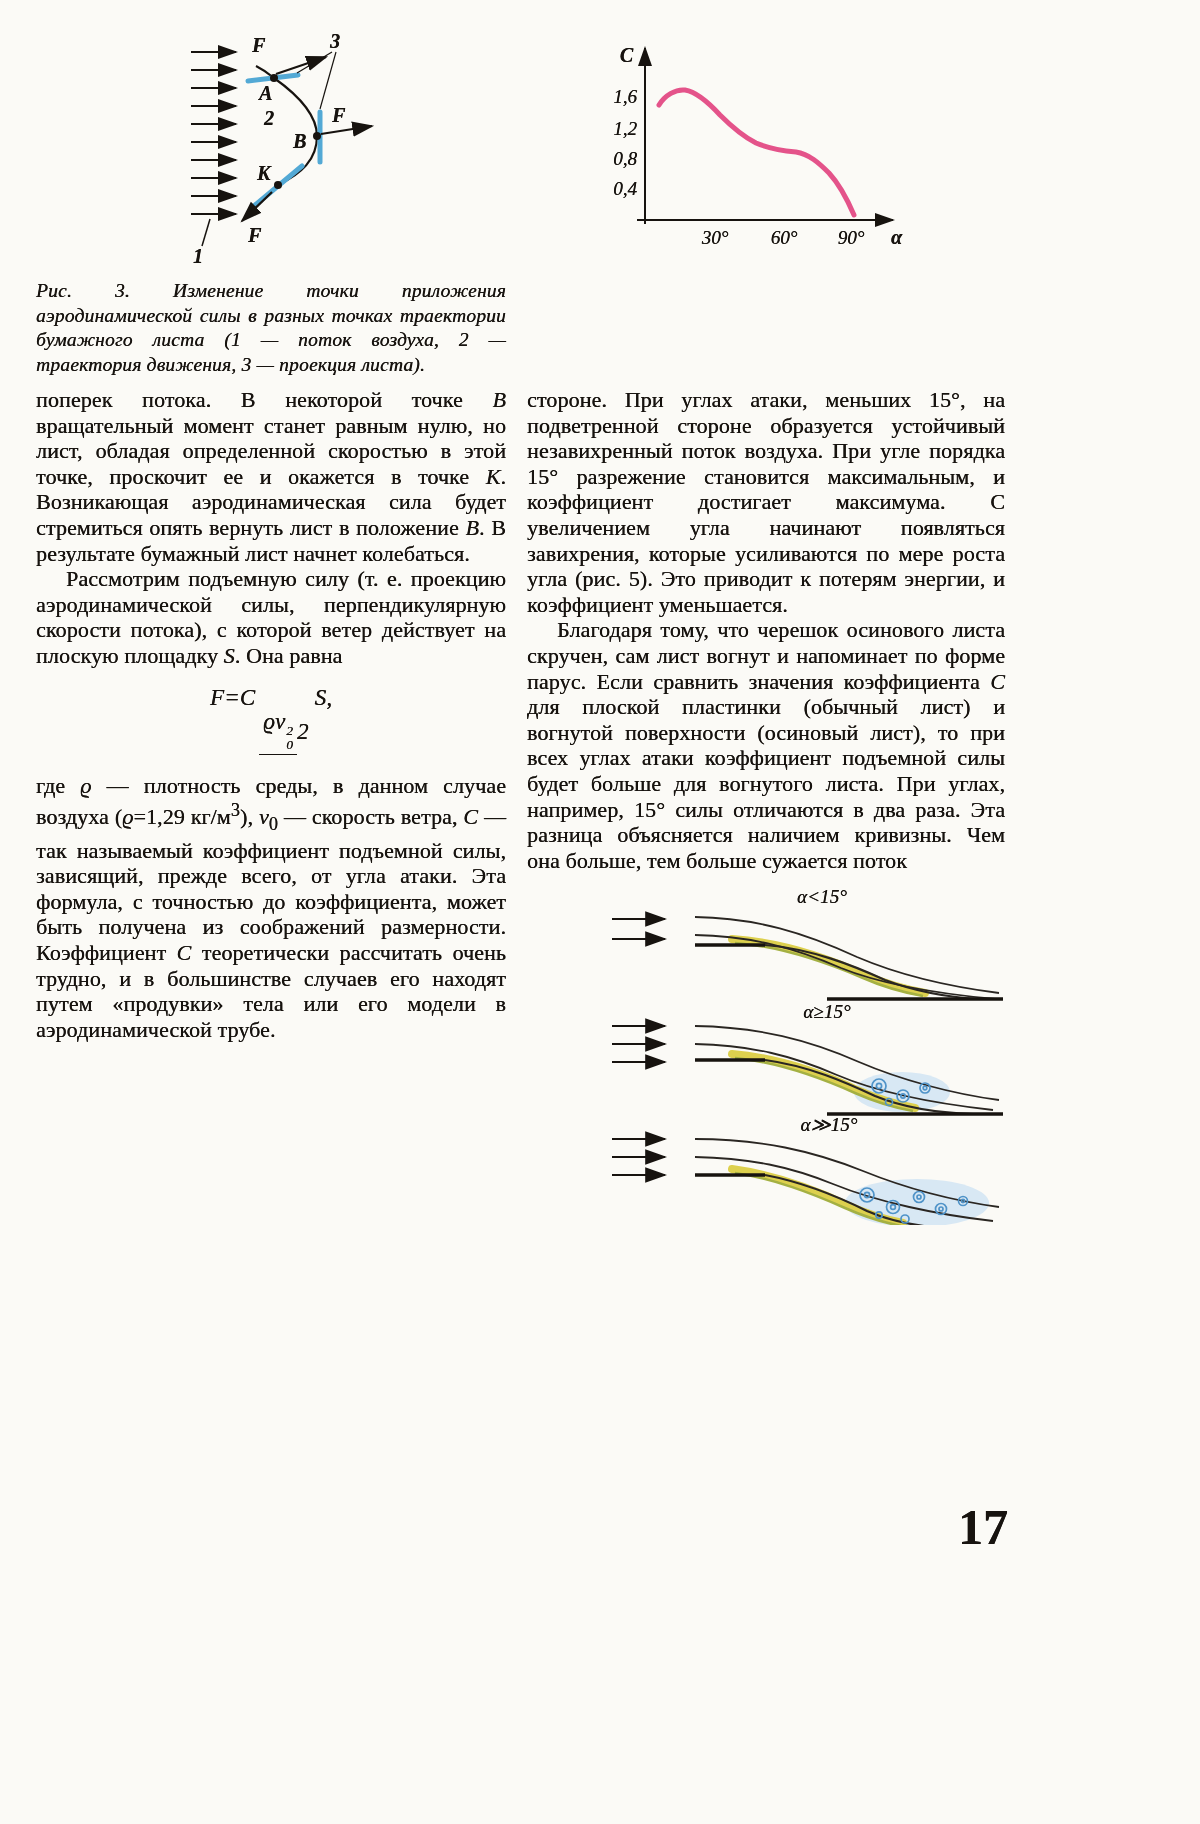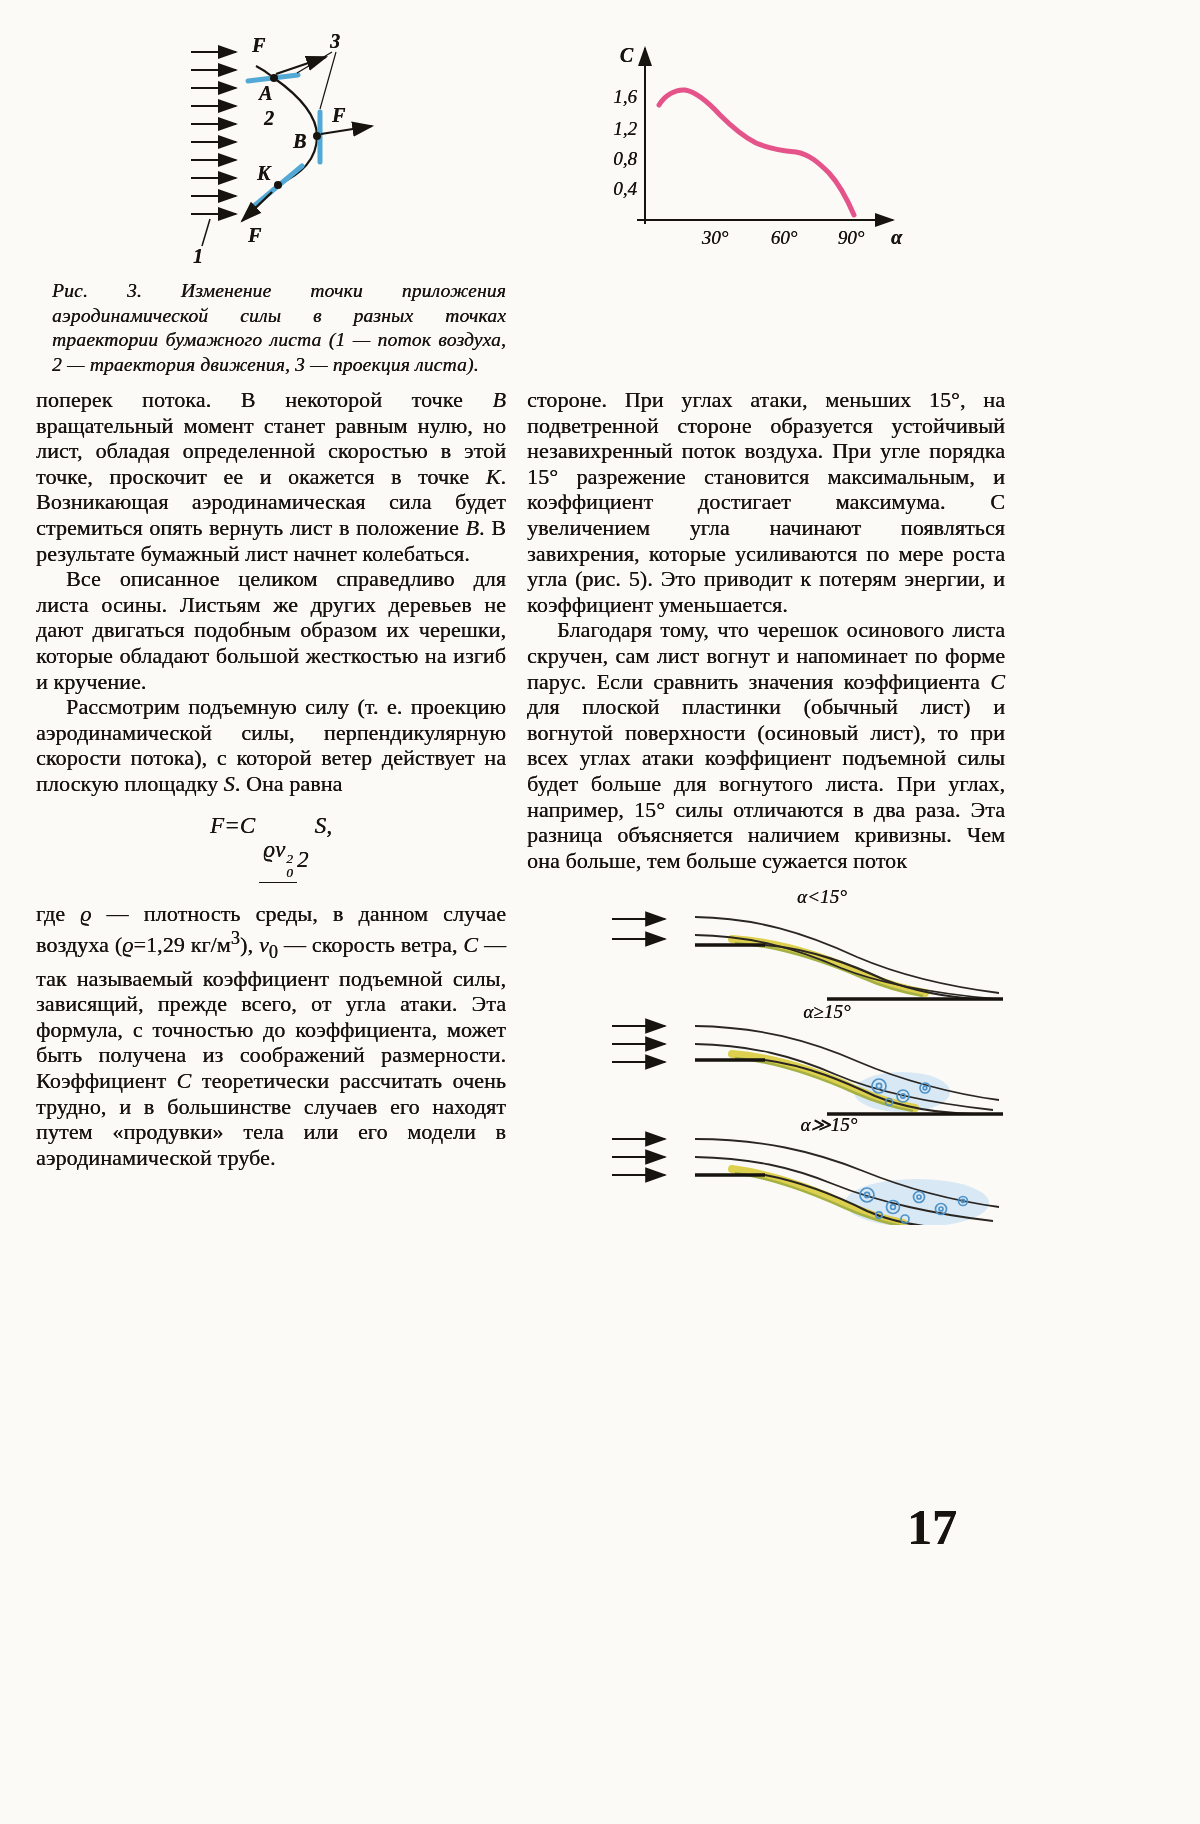--- a/index.html
+++ b/index.html
@@ -9,36 +9,36 @@
     position:relative; width:1200px; height:1824px;
     background:#fbfaf6; overflow:hidden;
     text-shadow:0.3px 0 0 currentColor;
   }
   figure { display:block; }
   .fig3 { position:absolute; left:36px; top:22px; width:470px; }
   .fig4 { position:absolute; left:527px; top:22px; width:478px; }
   .fig3 svg, .fig4 svg { display:block; }
   .cap {
     margin-top:12px; font-style:italic; font-size:19.5px; line-height:24.5px;
-    text-align:justify; letter-spacing:0.2px;margin-left:16px;
+    text-align:justify; letter-spacing:0.2px;
   }
   .col { position:absolute; top:387px; font-size:22px; line-height:25.6px; text-align:justify; letter-spacing:0.1px; }
   .col-left { left:36px; width:470px; }
   .col-right { left:527px; width:478px; }
   .col p { text-indent:30px; }
   .col p.cont { text-indent:0; }
   .formula { text-align:center; font-style:italic; font-size:23px; margin:16px 0 18px; text-indent:0; }
   .frac { display:inline-flex; align-items:center; vertical-align:-1.05em; margin:0 6px 0 4px; line-height:1.15; }
   .fnum { border-bottom:1.6px solid currentColor; padding:0 4px 2px; }
   .fden { padding-top:2px; }
   .stack { display:inline-flex; flex-direction:column; font-size:0.58em; line-height:1.05; vertical-align:-0.45em; margin-left:1px; }
   .fig5 { margin-top:14px; }
   .fig5 svg { display:block; }
   .page-number {
-    position:absolute; left:897px; top:1498px; width:70px;
+    position:absolute; left:948px; top:1498px; width:70px;
     font-size:50px; font-weight:bold; text-align:center;
   }
   svg text { font-family:"Liberation Serif","DejaVu Serif",serif; fill:#17130f; }
   svg .figlbl { font-style:italic; font-weight:bold; font-size:20px; }
   svg .tick  { font-style:italic; font-size:19px; }
   svg .plbl  { font-style:italic; font-size:19px; }
 </style>
 </head>
 <body>
 
@@ -128,21 +128,20 @@
         <text x="257" y="222" text-anchor="middle" class="tick">60°</text>
         <text x="324" y="222" text-anchor="middle" class="tick">90°</text>
       </g>
 
       <path d="M132,83 C138,73 149,67 158,68 C170,70 182,81 193,93 C207,107 217,115 229,121 C243,127 259,129 269,130 C282,132 292,141 302,151 C313,163 321,179 327,193" fill="none" stroke="#e4538a" stroke-width="5" stroke-linecap="round"></path>
     </svg>
   </figure>
 
   <div class="col col-left">
     <p class="cont">поперек потока. В некоторой точке <i>В</i> вращательный момент станет равным нулю, но лист, обладая определенной скоростью в этой точке, проскочит ее и окажется в точке <i>К</i>. Возникающая аэродинамическая сила будет стремиться опять вернуть лист в положение <i>В</i>. В результате бумажный лист начнет колебаться.</p>
-    <p>Все описанное целиком справедливо для листа осины. Листьям же других деревьев не дают двигаться подобным образом их черешки, которые обладают большой жесткостью на изгиб и кручение.</p>
     <p>Рассмотрим подъемную силу (т. е. проекцию аэродинамической силы, перпендикулярную скорости потока), с которой ветер действует на плоскую площадку <i>S</i>. Она равна</p>
     <div class="formula"><i>F</i>=<i>C</i><span class="frac">
           <span class="fnum"><i>ϱv</i><span class="stack">
               <span>2</span>
               <span>0</span>
             </span></span>
           <span class="fden">2</span>
         </span><i>S</i>,</div>
     <p class="cont">где <i>ϱ</i> — плотность среды, в данном случае воздуха (<i>ϱ</i>=1,29 кг/м<sup>3</sup>), <i>v</i><sub>0</sub> — скорость ветра, <i>С</i> — так называемый коэффициент подъемной силы, зависящий, прежде всего, от угла атаки. Эта формула, с точностью до коэффициента, может быть получена из соображений размерности. Коэффициент <i>С</i> теоретически рассчитать очень трудно, и в большинстве случаев его находят путем «продувки» тела или его модели в аэродинамической трубе.</p>
   </div>

